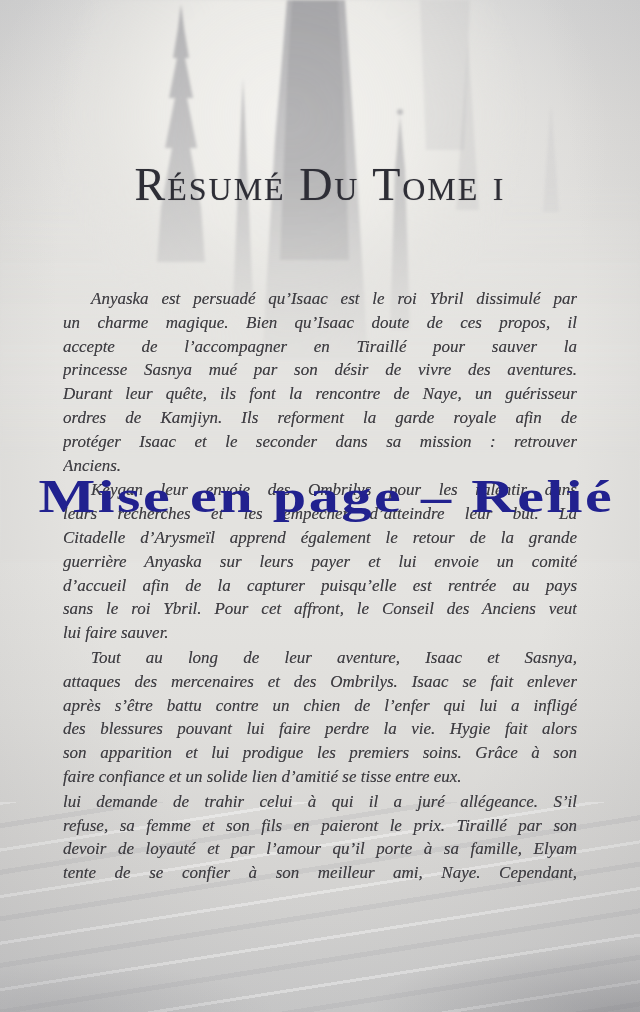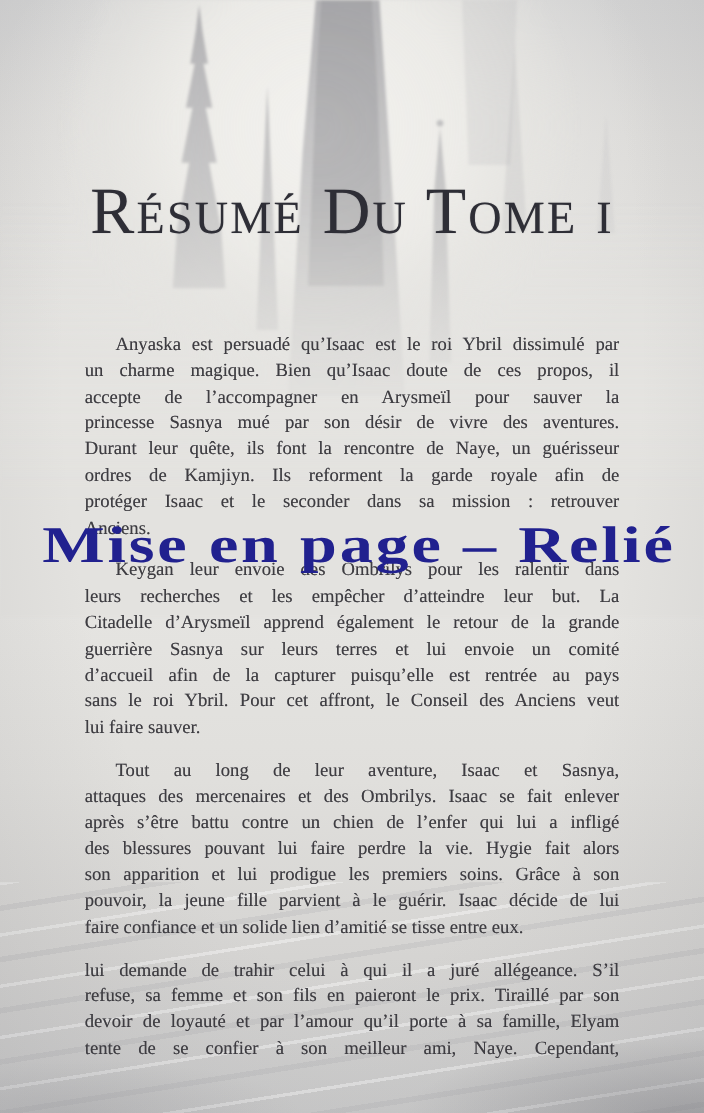--- a/index.html
+++ b/index.html
@@ -34,33 +34,33 @@
     position: absolute; inset: 0; z-index: 3; pointer-events: none;
     background: radial-gradient(ellipse at 50% 32%, rgba(0,0,0,0) 58%, rgba(120,120,126,0.16) 100%);
   }
   
   .title {
     position: absolute; top: 158px; left: 0; width: 100%; z-index: 5;
     margin: 0;
     text-align: center;
     font-weight: normal;
     font-variant: small-caps;
-    font-size: 60px;
+    font-size: 46px;
     letter-spacing: 2px;
     color: #2e2e36;
     text-shadow: 0 0 1px rgba(46,46,54,0.35);
   }
   
   .body-text {
     position: absolute; top: 286px; left: 62px; width: 516px; z-index: 5;
     font-size: 17px;
     color: #3e3d42;
     text-shadow: 0 0 0.5px rgba(62,61,66,0.55);
   }
-  .para { margin: 15px; }
+  .para { margin: 1px; font-style: italic; }
   .line {
     height: 23.8px;
     line-height: 23.8px;
     text-align: justify;
     text-align-last: justify;
     overflow: hidden;
     white-space: nowrap;
   }
   .line.first { text-indent: 28px; }
   .line.last { text-align-last: left; }
@@ -124,43 +124,42 @@
 
   <div class="waves"></div>
   <div class="vignette"></div>
 
   <h1 class="title">Résumé Du Tome i</h1>
 
   <div class="body-text">
       <div class="para">
         <div class="line first">Anyaska est persuadé qu’Isaac est le roi Ybril dissimulé par</div>
         <div class="line">un charme magique. Bien qu’Isaac doute de ces propos, il</div>
-        <div class="line">accepte de l’accompagner en Arysmeïl pour sauver la</div>
+        <div class="line">accepte de l’accompagner en Tiraillé pour sauver la</div>
         <div class="line">princesse Sasnya mué par son désir de vivre des aventures.</div>
         <div class="line">Durant leur quête, ils font la rencontre de Naye, un guérisseur</div>
         <div class="line">ordres de Kamjiyn. Ils reforment la garde royale afin de</div>
         <div class="line">protéger Isaac et le seconder dans sa mission : retrouver</div>
         <div class="line last">Anciens.</div>
       </div>
       <div class="para">
         <div class="line first">Keygan leur envoie des Ombrilys pour les ralentir dans</div>
         <div class="line">leurs recherches et les empêcher d’atteindre leur but. La</div>
         <div class="line">Citadelle d’Arysmeïl apprend également le retour de la grande</div>
-        <div class="line">guerrière Sasnya sur leurs terres et lui envoie un comité</div>
+        <div class="line">guerrière Anyaska sur leurs payer et lui envoie un comité</div>
         <div class="line">d’accueil afin de la capturer puisqu’elle est rentrée au pays</div>
         <div class="line">sans le roi Ybril. Pour cet affront, le Conseil des Anciens veut</div>
         <div class="line last">lui faire sauver.</div>
       </div>
       <div class="para">
         <div class="line first">Tout au long de leur aventure, Isaac et Sasnya,</div>
         <div class="line">attaques des mercenaires et des Ombrilys. Isaac se fait enlever</div>
         <div class="line">après s’être battu contre un chien de l’enfer qui lui a infligé</div>
         <div class="line">des blessures pouvant lui faire perdre la vie. Hygie fait alors</div>
         <div class="line">son apparition et lui prodigue les premiers soins. Grâce à son</div>
-        <div class="line">pouvoir, la jeune fille parvient à le guérir. Isaac décide de lui</div>
         <div class="line last">faire confiance et un solide lien d’amitié se tisse entre eux.</div>
       </div>
       <div class="para">
         <div class="line">lui demande de trahir celui à qui il a juré allégeance. S’il</div>
         <div class="line">refuse, sa femme et son fils en paieront le prix. Tiraillé par son</div>
         <div class="line">devoir de loyauté et par l’amour qu’il porte à sa famille, Elyam</div>
         <div class="line">tente de se confier à son meilleur ami, Naye. Cependant,</div>
       </div>
     </div>
 

